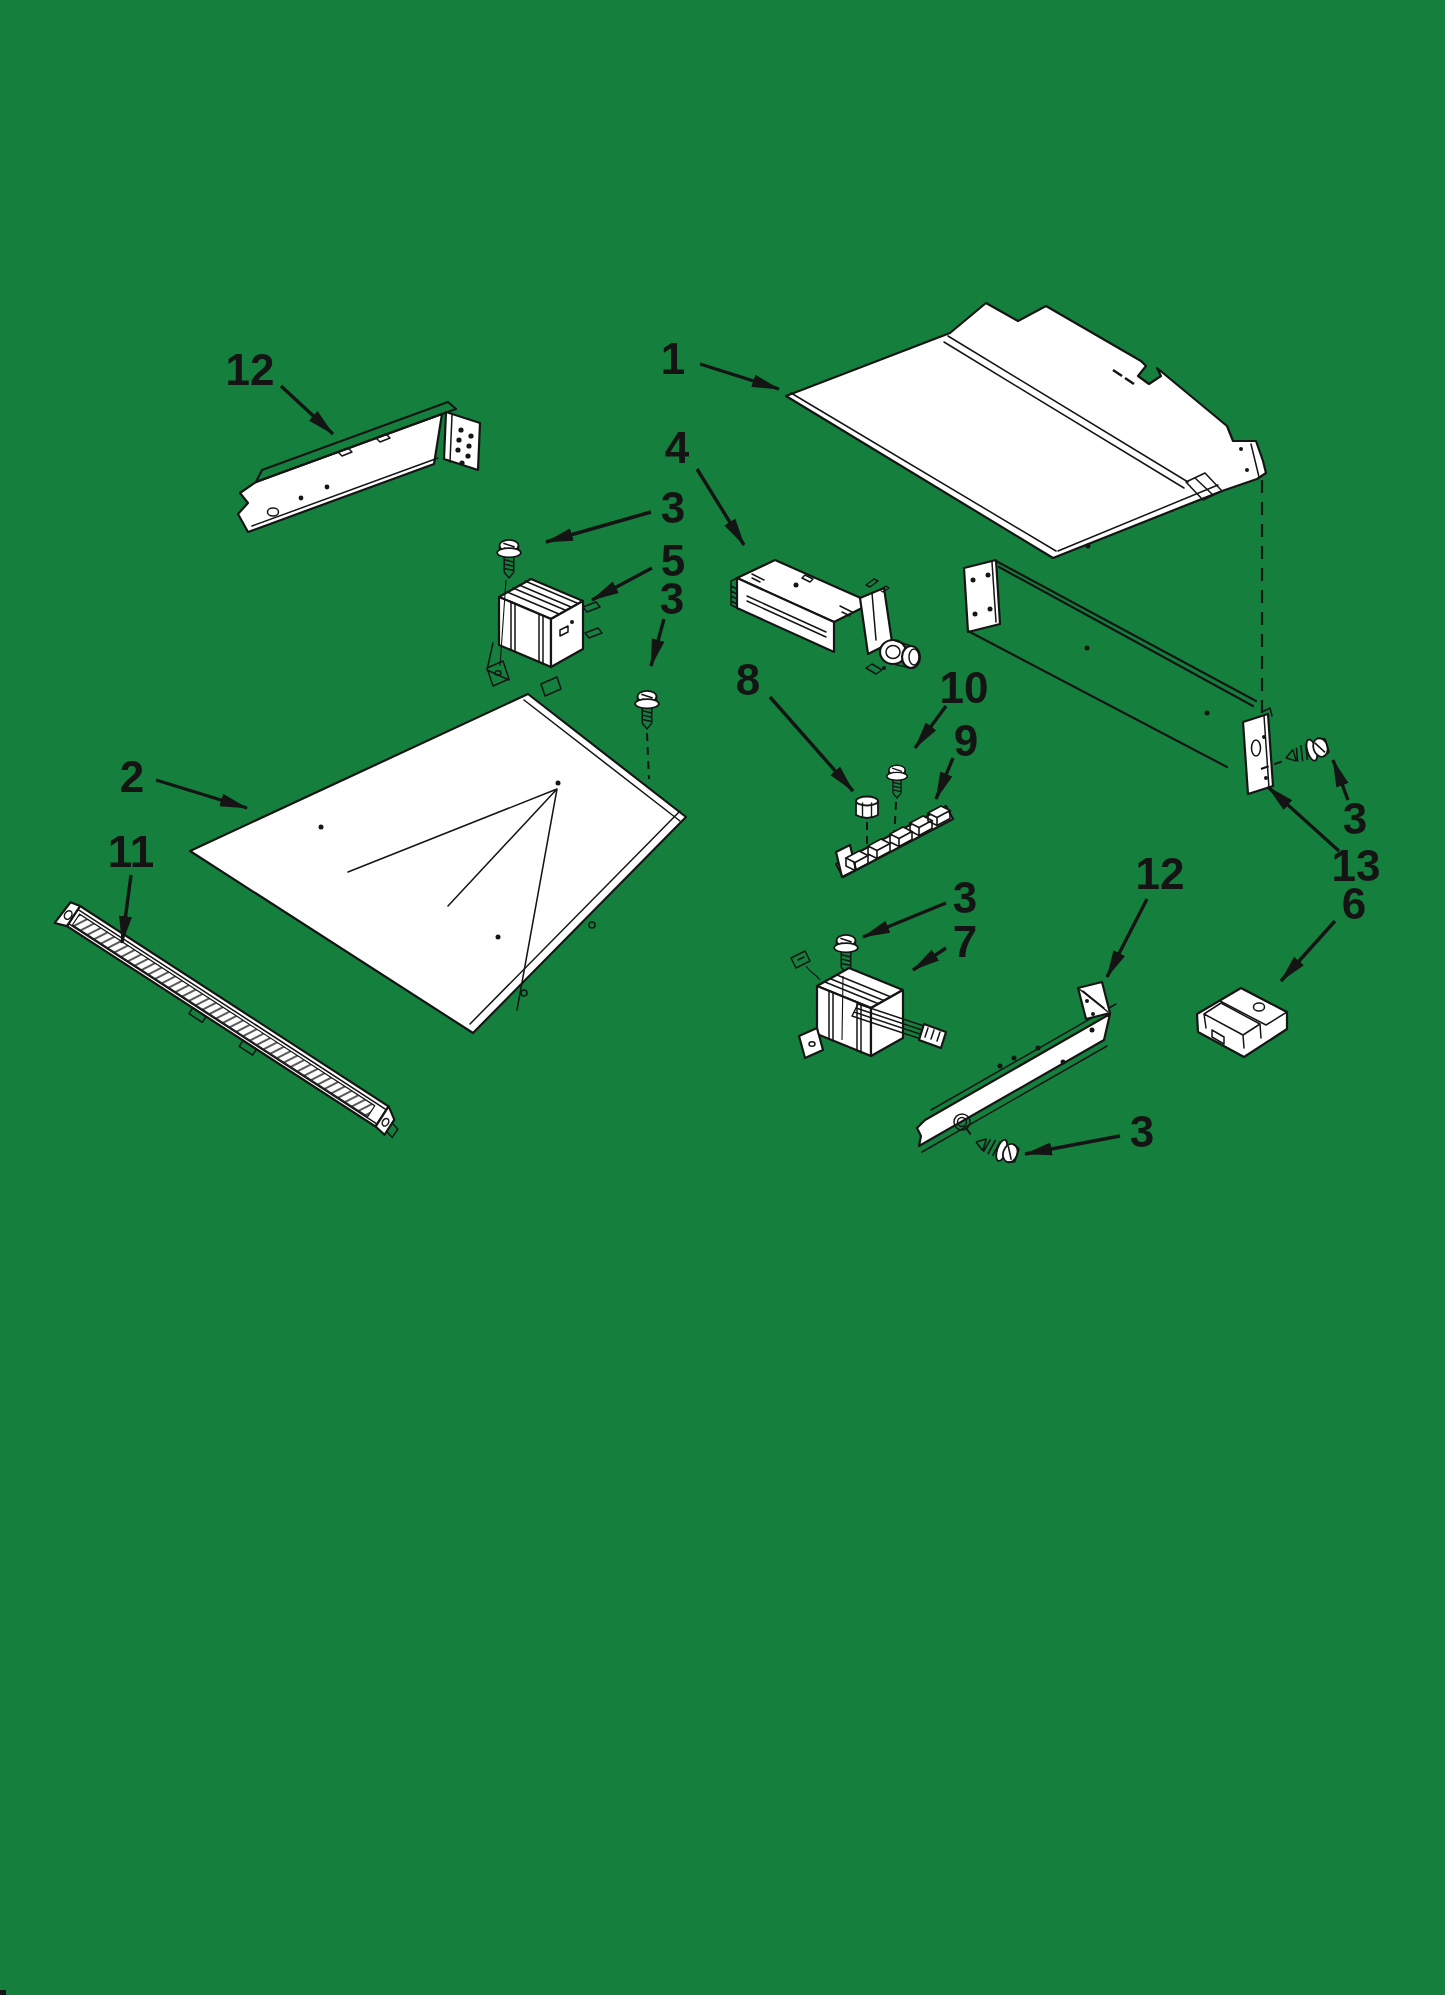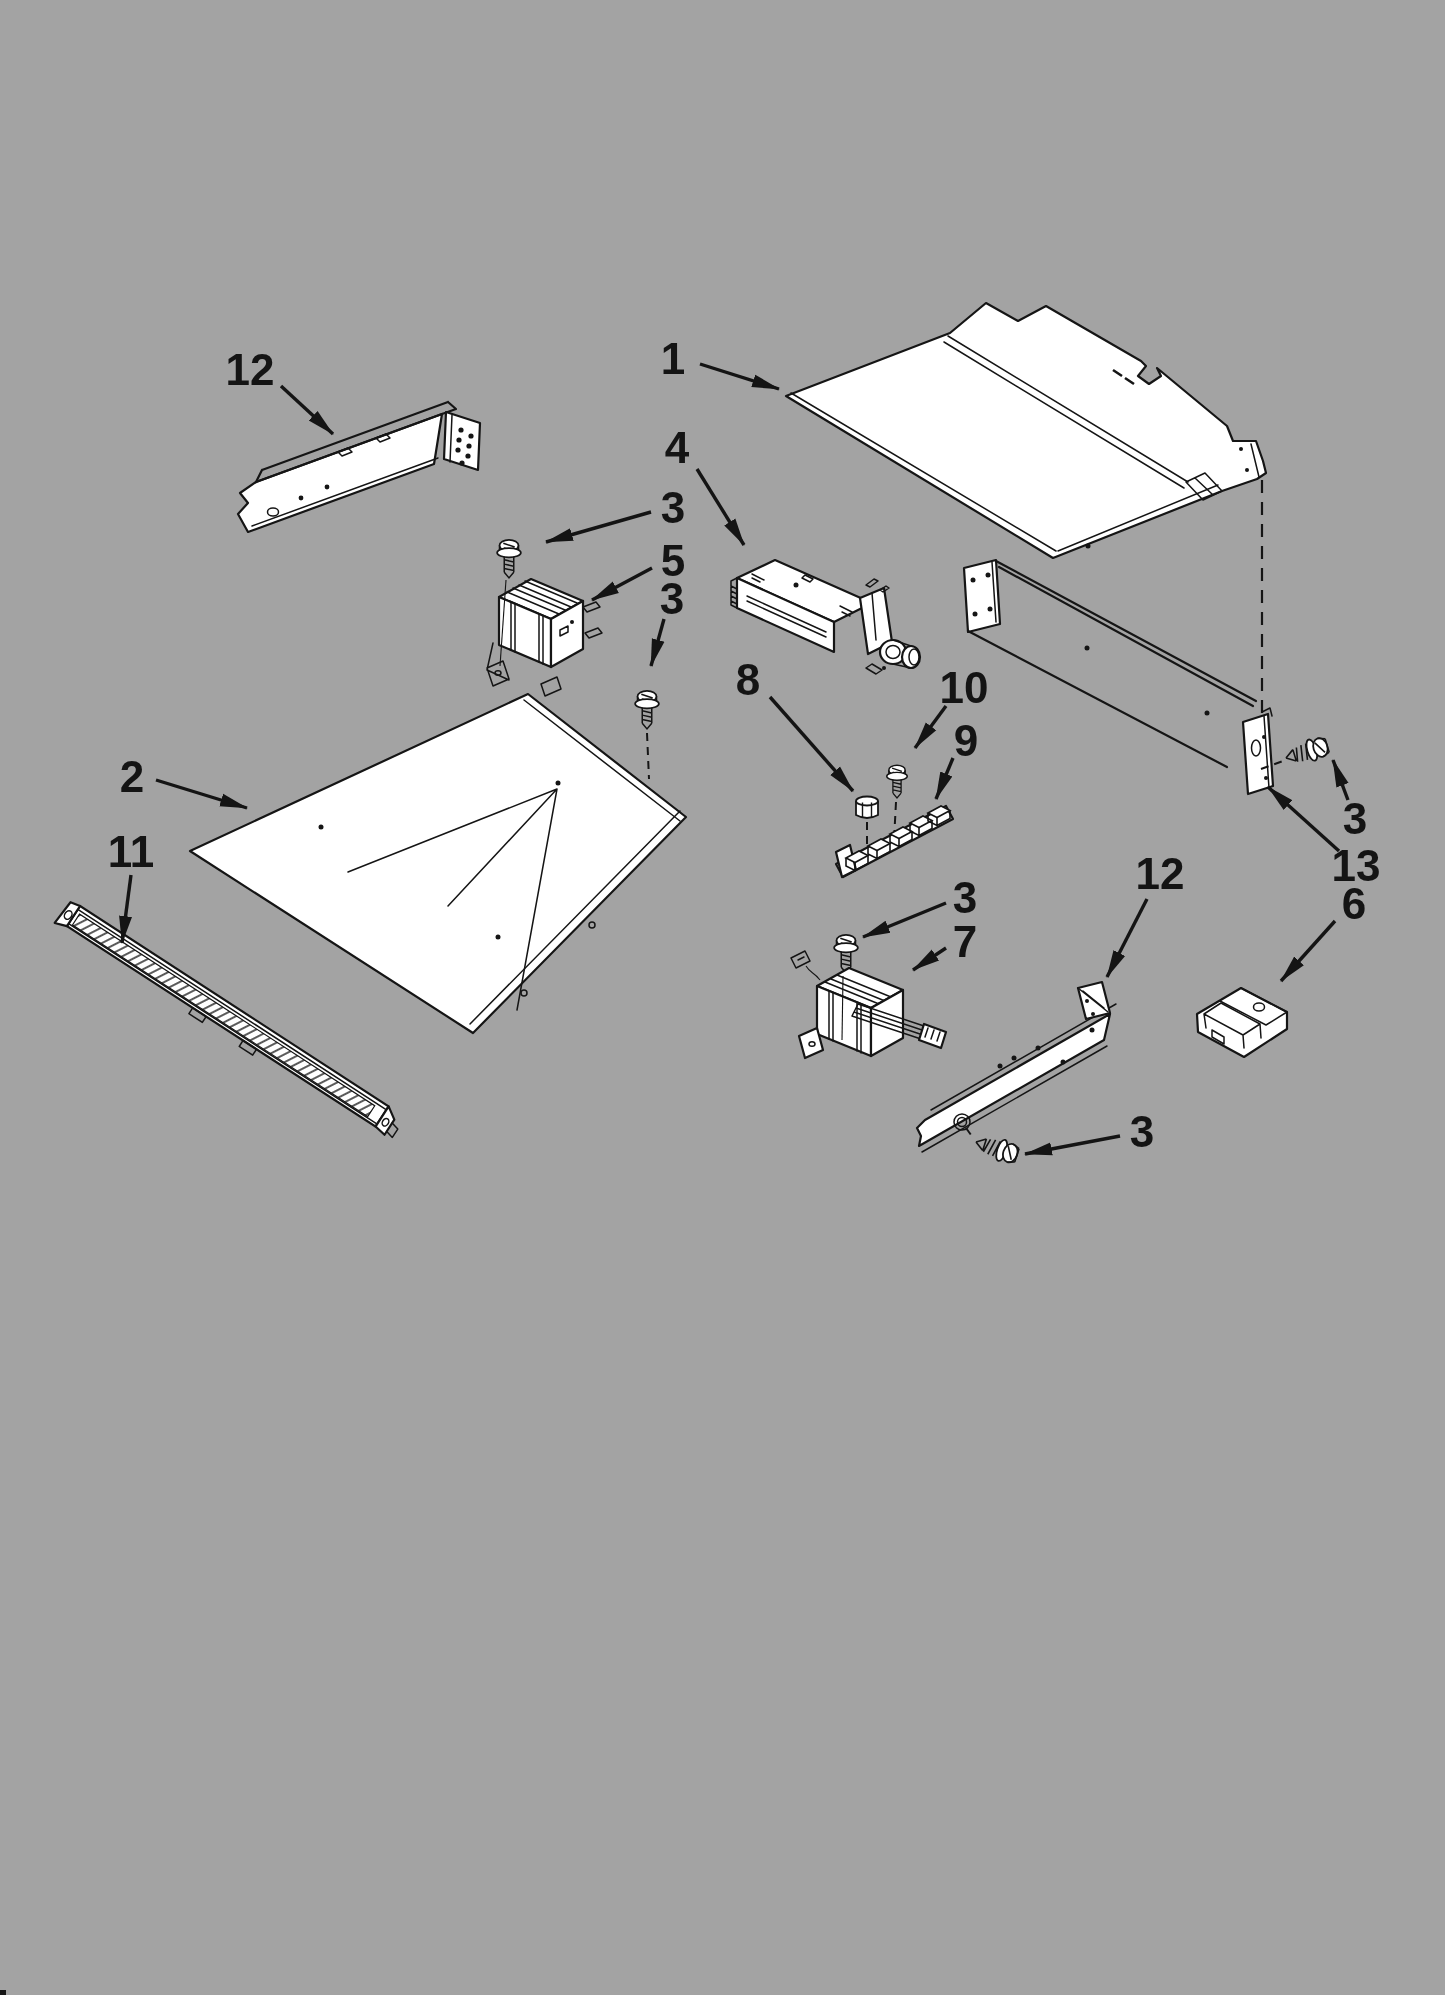--- a/index.html
+++ b/index.html
@@ -1,16 +1,16 @@
 <!DOCTYPE html>
 <html><head>
 <meta charset="utf-8">
 <style>
   html,body{margin:0;padding:0;background:#ffffff;}
-  .page{position:relative;width:1445px;height:1995px;background:#a3a3a3;overflow:hidden;
+  .page{position:relative;width:1445px;height:1995px;background:#15803d;overflow:hidden;
         font-family:"Liberation Sans",sans-serif;}
   svg{display:block;}
   .num{font-family:"Liberation Sans",sans-serif;font-weight:700;font-size:44px;fill:#141414;}
   .leader{stroke:#141414;stroke-width:3.4;fill:none;}
   .pt{fill:none;stroke:#151515;stroke-width:2.2;stroke-linejoin:round;stroke-linecap:round;}
   .ptw{fill:#ffffff;stroke:#151515;stroke-width:2.2;stroke-linejoin:round;stroke-linecap:round;}
   .thin{fill:none;stroke:#151515;stroke-width:1.5;stroke-linejoin:round;stroke-linecap:round;}
   .xthin{fill:none;stroke:#151515;stroke-width:1.1;}
   .dot{fill:#151515;stroke:none;}
   .dash{fill:none;stroke:#151515;stroke-width:2.2;stroke-dasharray:13 9;}

